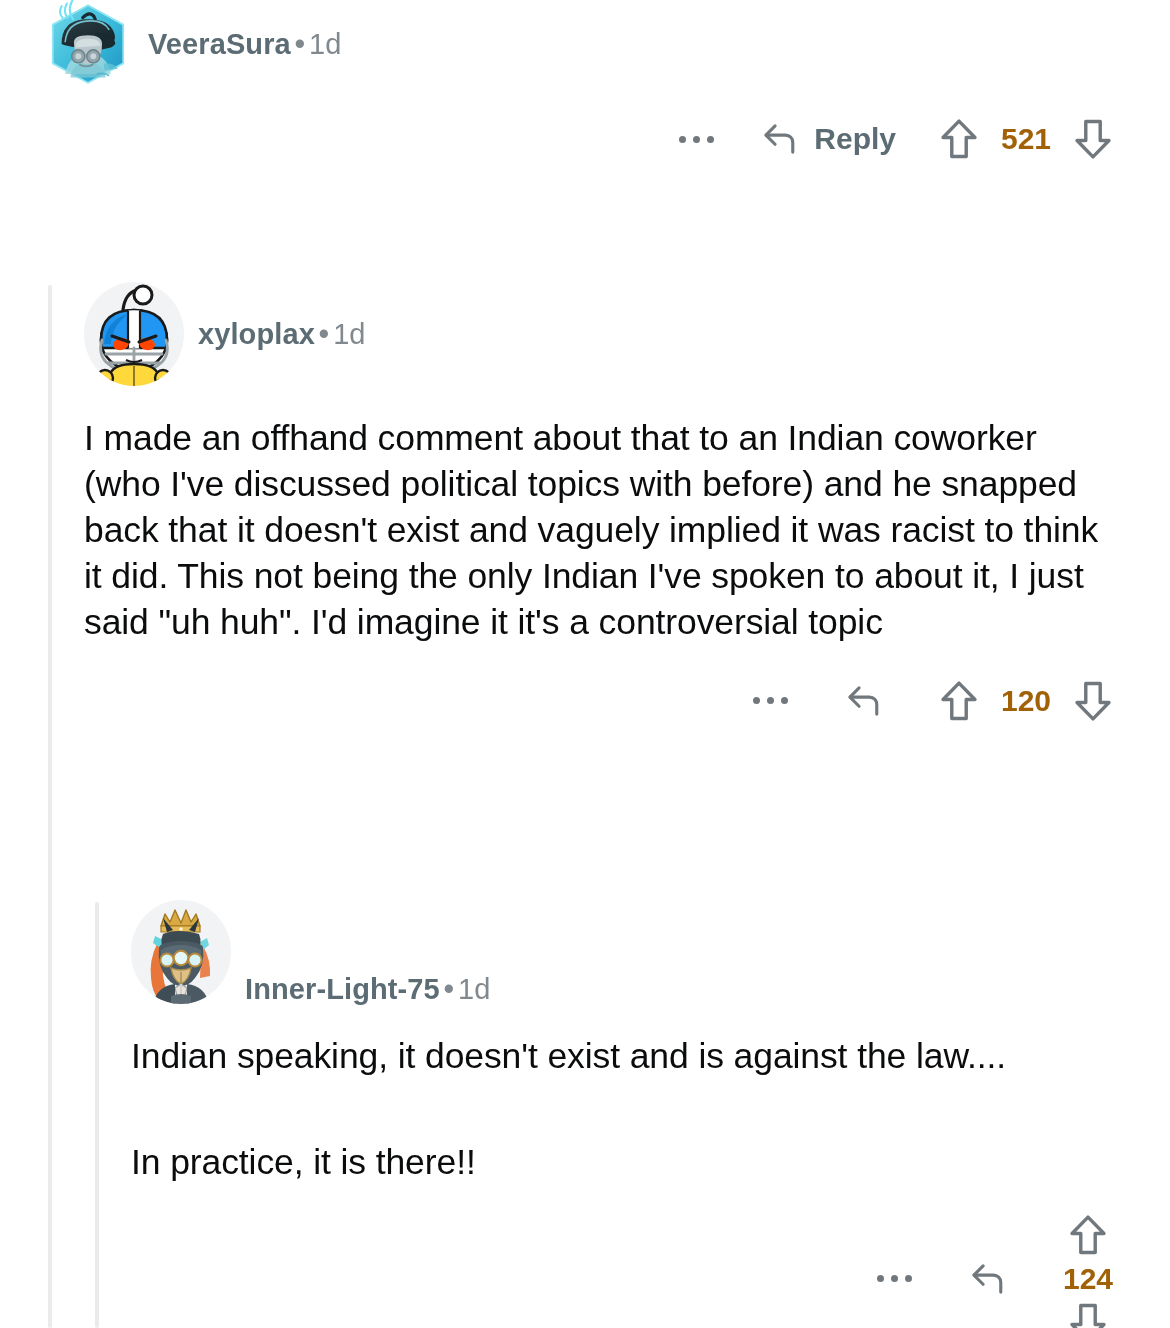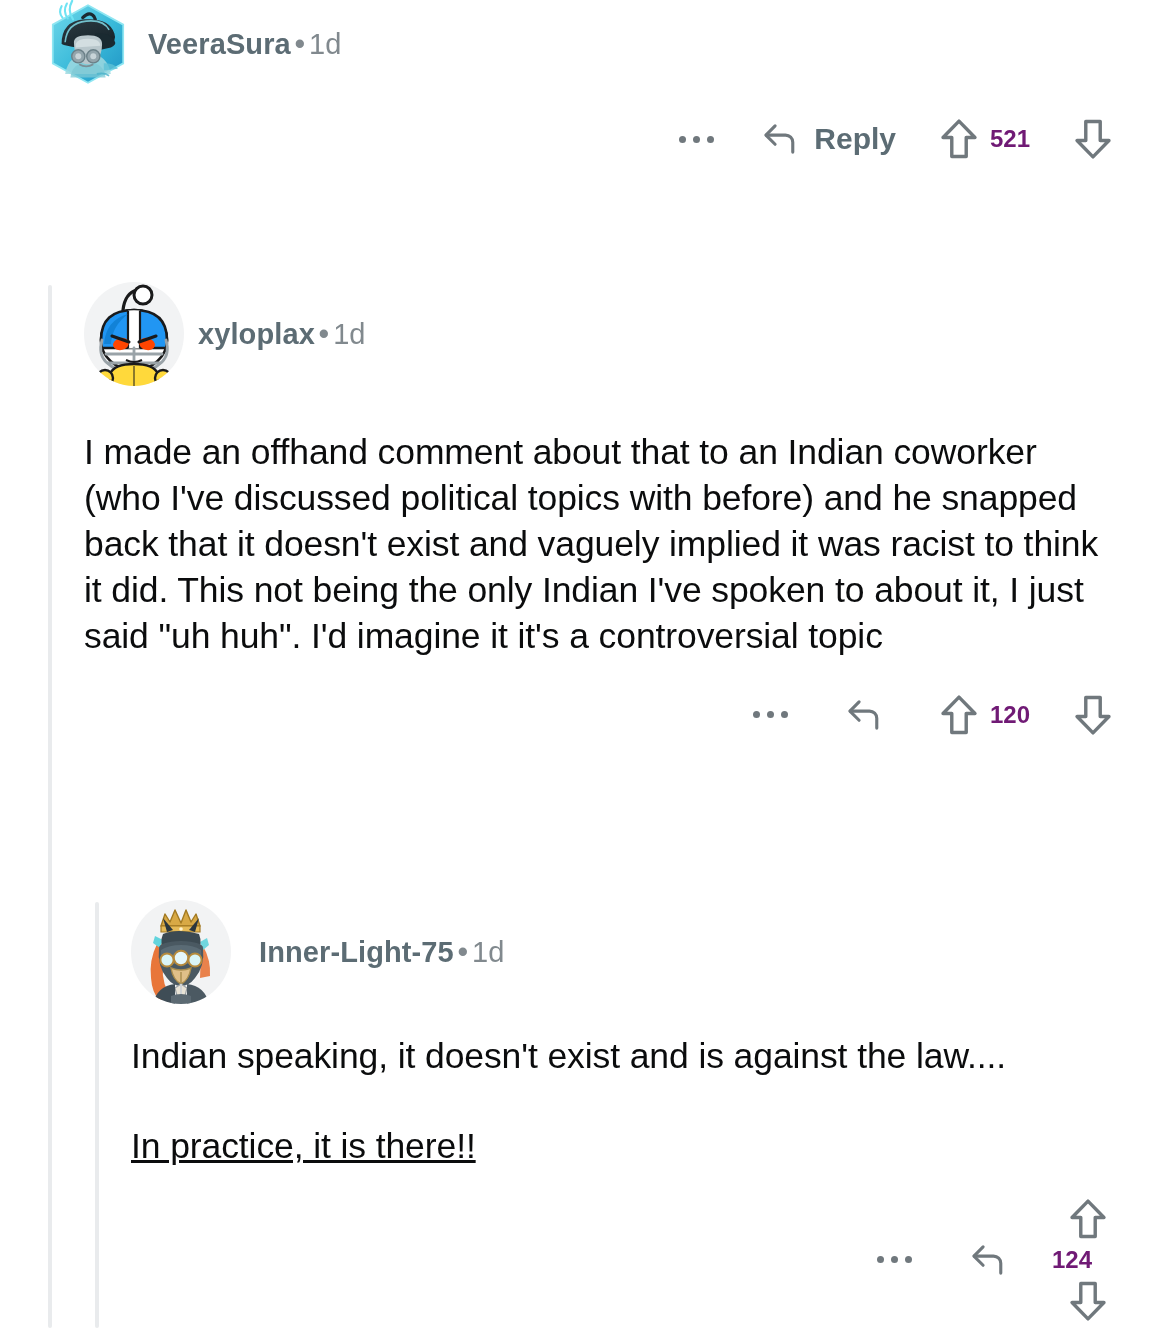--- a/index.html
+++ b/index.html
@@ -78,21 +78,21 @@
 
   
   .c-body {
     font-size: 35.5px;
     line-height: 1.295;
     color: #0b0c0d;
     font-weight: 400;
     letter-spacing: -0.1px;
   }
   .c-body p { margin: 0; }
-  .c-body p + p { margin-top: 44px; text-decoration: underline; }
+  .c-body p + p { margin-top: 60px; }
 
   
   .c-actions {
     display: flex;
     align-items: center;
     justify-content: flex-end;
     gap: 0;
   }
   .act {
     display: flex;
@@ -131,25 +131,25 @@
     gap: 0;
   }
   .vote-btn {
     width: 62px;
     height: 58px;
     display: flex;
     align-items: center;
     justify-content: center;
   }
   .vote-count {
-    font-size: 24px;
+    font-size: 30px;
     font-weight: 700;
-    color: #701a75;
+    color: #a16207;
     min-width: 72px;
-    text-align: left;
+    text-align: center;
     line-height: 1;
   }
 
   svg { display: block; }
 
   
   .av-img { width: 100%; height: 100%; display: block; }
 </style>
 </head>
 <body>
@@ -288,21 +288,21 @@
           <ellipse cx="21" cy="96" rx="8" ry="8" fill="#ffd93b" stroke="#1a1a1b" stroke-width="2.4"></ellipse>
           <ellipse cx="79" cy="96" rx="8" ry="8" fill="#ffd93b" stroke="#1a1a1b" stroke-width="2.4"></ellipse>
         </svg>
       </div>
 
       <div class="c-meta">
         <span class="c-user">xyloplax</span><span class="c-dot">•</span><span class="c-time">1d</span>
       </div>
     </div>
 
-    <div class="c-body" style="margin-top:44px; padding-right:30px;">
+    <div class="c-body" style="margin-top:30px; padding-right:30px;">
       <p>I made an offhand comment about that to an Indian coworker (who I've discussed political topics with before) and he snapped back that it doesn't exist and vaguely implied it was racist to think it did. This not being the only Indian I've spoken to about it, I just said "uh huh". I'd imagine it it's a controversial topic</p>
     </div>
 
     <div class="c-actions" style="margin-top:26px; padding-right:22px;">
       <div class="act act-overflow">
         <span class="dots">
             <i></i>
             <i></i>
             <i></i>
           </span>
@@ -330,21 +330,21 @@
               <path d="M10 20.4 L1.6 11.8 H6.2 V1.8 H13.8 V11.8 H18.4 Z"></path>
             </svg>
           </span>
         </div>
       </div>
     </div>
   </div>
 
   <div class="comment level-2" style="position:absolute; left:0; top:900px; width:1170px;">
 
-    <div class="c-header" style="gap:28px;">
+    <div class="c-header" style="gap:14px;align-items:flex-end;">
       <div class="avatar sz-small">
         <svg class="av-img" viewBox="0 0 100 104">
           <circle cx="50" cy="56" r="48" fill="#f2f3f4"></circle>
 
           <path d="M26 44 q-8 16 -6 34 q1 14 8 22 l14 0 q-12 -16 -10 -34 q2 -16 8 -24 z" fill="#e8763a"></path>
           <path d="M72 46 q8 14 7 30 l-10 2 q2 -18 -6 -30 z" fill="#e8763a" opacity="0.9"></path>
 
           <path d="M24 36 l8 4 l-3 8 l-7 -5 z" fill="#62d4dd"></path>
           <path d="M76 38 l-7 4 l3 8 l6 -5 z" fill="#62d4dd" opacity="0.9"></path>
 

